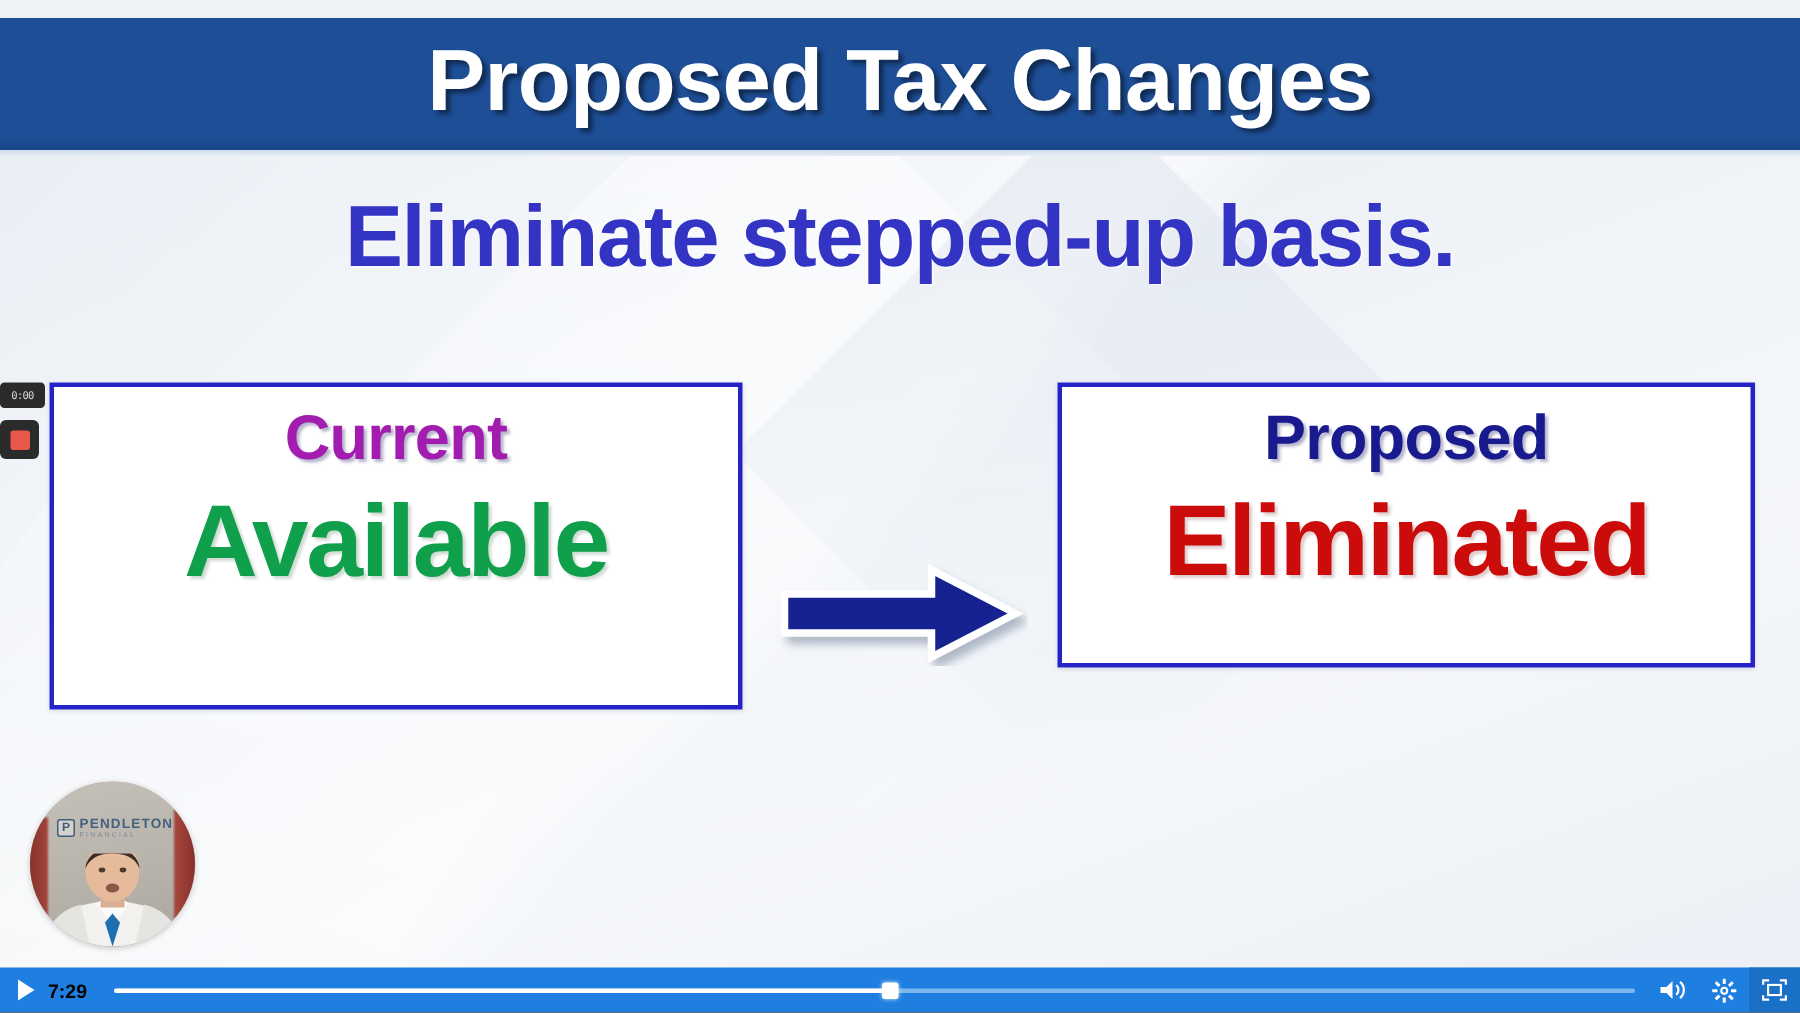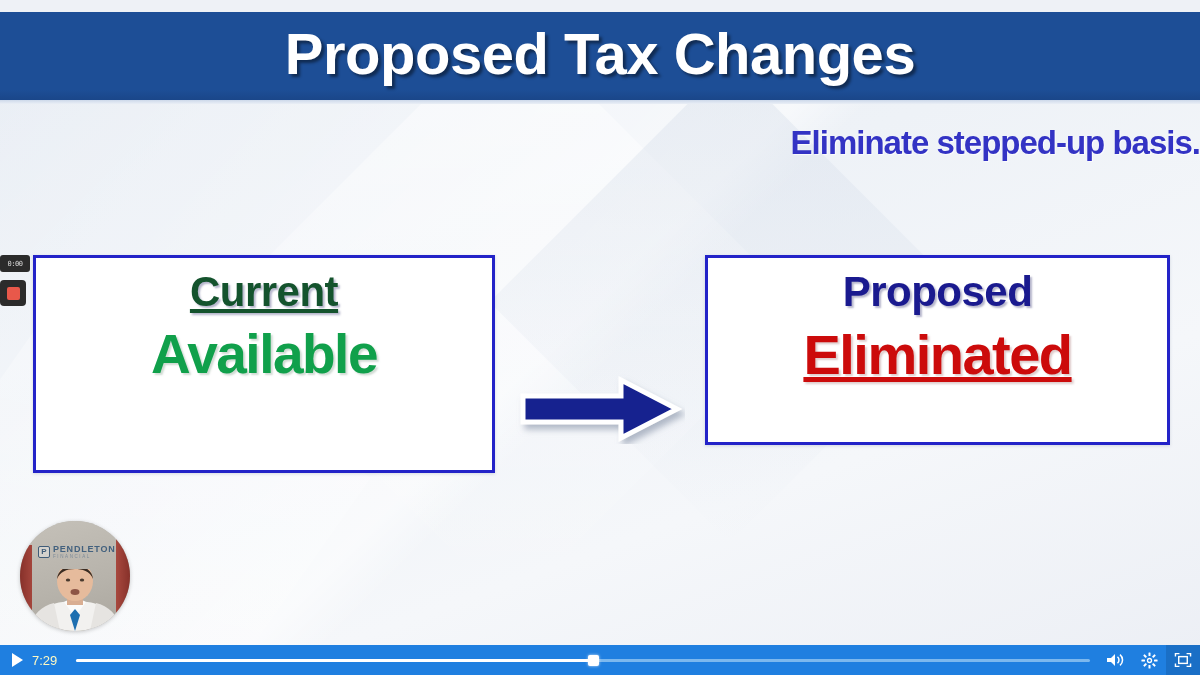--- a/index.html
+++ b/index.html
@@ -95,23 +95,23 @@
     left: 0; top: 88px;
     width: 1200px; height: 4px;
     background: linear-gradient(#cdd9ea, #eaeff6);
   }
 
   
   #slide-subtitle {
     position: absolute;
     left: 0; top: 112px;
     width: 1200px;
-    text-align: right;
+    text-align: center;
     color: #3333c4;
-    font-size: 33px;
+    font-size: 58px;
     font-weight: bold;
     letter-spacing: -1px;
     white-space: nowrap;
     text-shadow: 1px 1px 1px rgba(255,255,255,0.8);
   }
 
   
   .compare-box {
     position: absolute;
     background: #ffffff;
@@ -137,37 +137,36 @@
     color: #1a1a8f;
     letter-spacing: -0.5px;
     text-shadow: 2px 2px 2px rgba(90,90,140,0.45);
     white-space: nowrap;
   }
   .box-value {
     position: absolute;
     left: 0; width: 100%;
     top: 66px;
     text-align: center;
-    font-size: 55px;
+    font-size: 68px;
     font-weight: bold;
     letter-spacing: -1.5px;
     line-height: 1.1;
     white-space: nowrap;
   }
   #value-current {
     color: #10a04b;
     text-shadow: 2px 2px 2px rgba(120,150,130,0.35);
   }
   #value-proposed {
     color: #cc0b0b;
-    font-size: 56px;
+    font-size: 67px;
     left: -6px;
     width: calc(100% + 12px);
     text-shadow: 2px 2px 2px rgba(160,110,110,0.35);
-    text-decoration: underline;
   }
 
   
   #transition-arrow {
     position: absolute;
     left: 515px; top: 362px;
     width: 170px; height: 70px;
   }
 
   
@@ -284,23 +283,23 @@
     cursor: pointer;
   }
   #play-button .tri {
     width: 0; height: 0;
     border-left: 11px solid #ffffff;
     border-top: 7px solid transparent;
     border-bottom: 7px solid transparent;
     margin-left: 3px;
   }
   #time-display {
-    color: #fef9c3;
+    color: #000000;
     font-size: 13px;
-    font-weight: normal;
+    font-weight: bold;
     width: 44px;
     text-align: left;
   }
   #progress-area {
     position: relative;
     flex: 1;
     height: 30px;
     margin-right: 8px;
     cursor: pointer;
   }
@@ -350,21 +349,21 @@
 
     <div id="title-banner" style="background: rgb(29, 78, 150);">
       <div class="banner-sheen"></div>
       <div id="slide-title">Proposed Tax Changes</div>
     </div>
     <div id="banner-edge"></div>
 
     <div id="slide-subtitle">Eliminate stepped-up basis.</div>
 
     <div class="compare-box" id="box-current" style="border-color: rgb(35, 35, 200);">
-      <div class="box-heading" style="color: #14532d; text-decoration: underline;">Current</div>
+      <div class="box-heading" style="color: #a21caf;">Current</div>
       <div class="box-value" id="value-current" style="color: rgb(16, 160, 75);">Available</div>
     </div>
 
     <div id="transition-arrow">
       <svg width="170" height="70" viewBox="0 0 170 70">
         <defs>
           <filter id="arrowShadow" x="-20%" y="-20%" width="150%" height="160%">
             <feDropShadow dx="4" dy="5" stdDeviation="3" flood-color="#8d98ab" flood-opacity="0.65"></feDropShadow>
           </filter>
         </defs>

